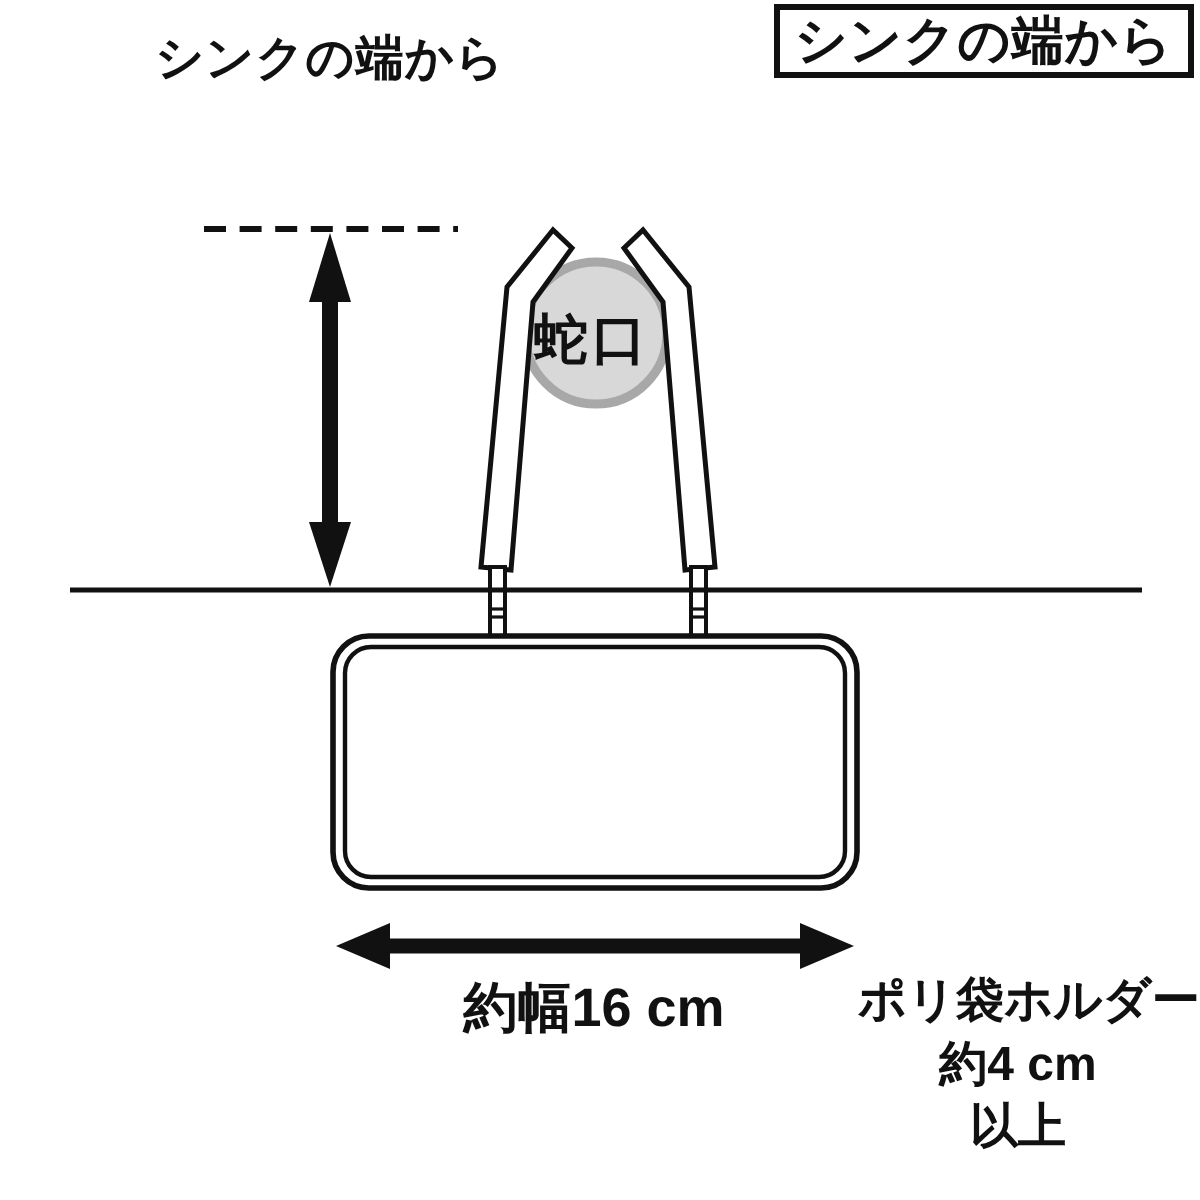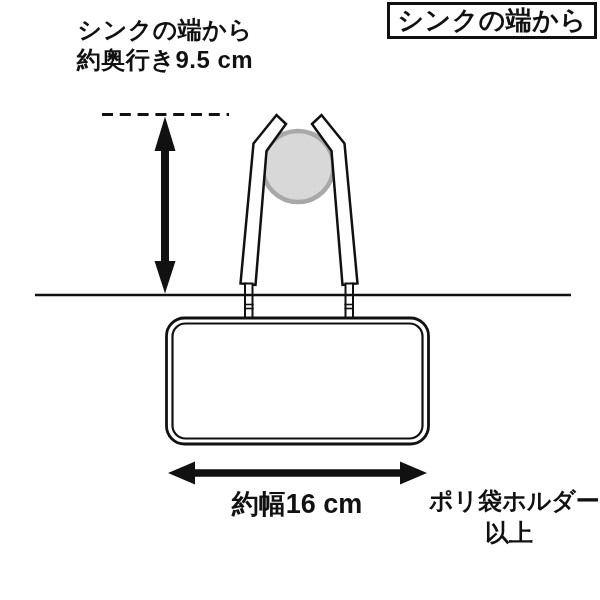--- a/index.html
+++ b/index.html
@@ -75,24 +75,25 @@
       <polygon class="fl" points="427,473 400,461.5 400,484.5"></polygon>
     </g>
   </svg>
 
   <div class="title-box">
     <span>シンクの端から</span>
   </div>
 
   <div class="txt top-note">
     <div>シンクの端から</div>
-    <div>約奥行き9.5 cm</div>
   </div>
 
+  <div class="txt faucet-label">蛇口</div>
 
   <div class="txt width-label">約幅16 cm</div>
 
   <div class="txt depth-note">
     <div>ポリ袋ホルダー</div>
+    <div>約4 cm</div>
     <div>以上</div>
   </div>
 
 </div>
 
 </body></html>

